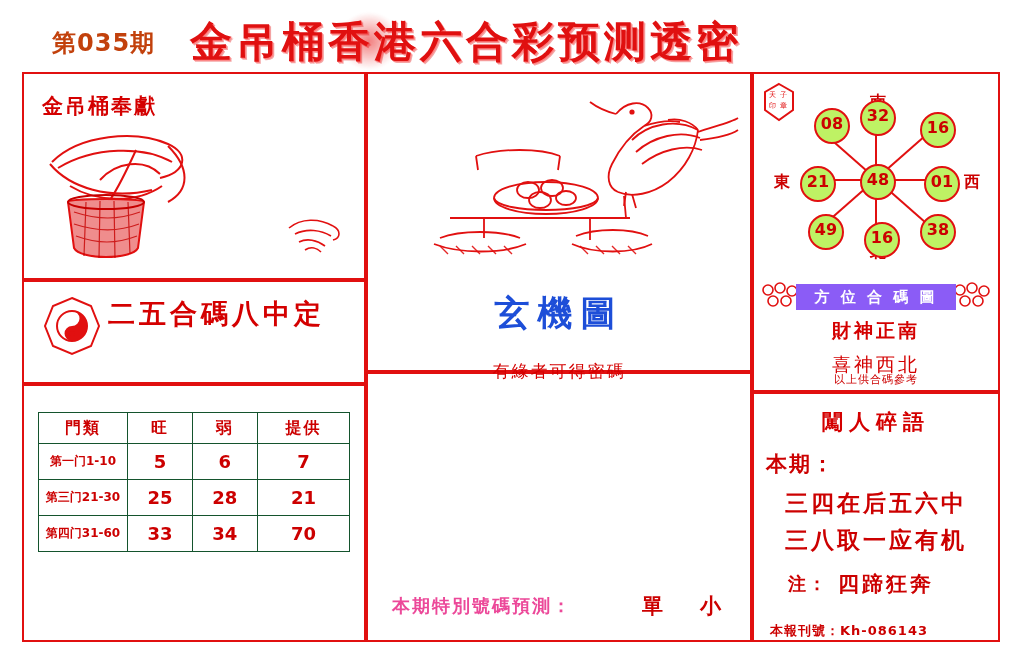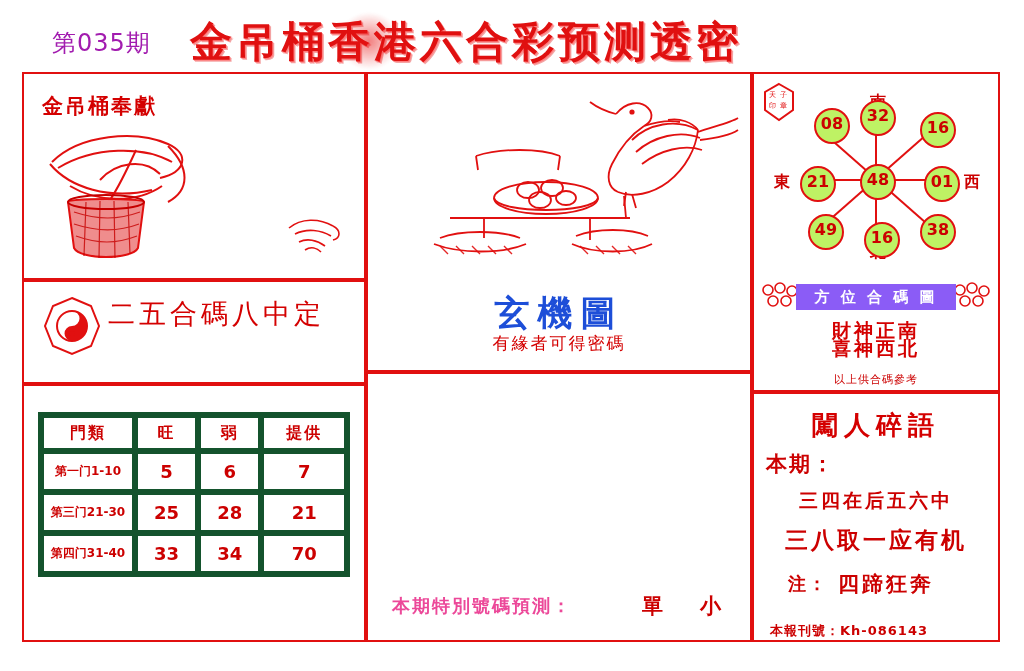--- a/index.html
+++ b/index.html
@@ -10,22 +10,22 @@
     color:#d00000;
     overflow:hidden;
     position:relative;
   }
   .page{
     position:absolute; left:0; top:0; width:1024px; height:671px;
   }
   
   .issue{
     position:absolute; left:52px; top:27px;
-    font-size:24px; font-weight:normal; letter-spacing:1px;
-    color:#a21caf;
+    font-size:24px; font-weight:bold; letter-spacing:1px;
+    color:#c2410c;
     font-family:"DejaVu Sans", sans-serif;
     white-space:nowrap;
   }
   .main-title{
     position:absolute; left:190px; top:14px; width:700px;
     font-size:42px; font-weight:bold; letter-spacing:4px;
     color:#e01010;
     white-space:nowrap;
     text-shadow:1px 1px 0 #ff8080, 2px 2px 0 rgba(220,0,0,.35);
     font-family:"DejaVu Sans", sans-serif;
@@ -53,51 +53,51 @@
     position:absolute; left:42px; top:92px;
     font-size:21px; font-weight:bold; letter-spacing:2px;
     color:#d40000; white-space:nowrap;
   }
   .basket-wrap{ position:absolute; left:40px; top:128px; width:180px; height:140px; }
   .doodle{ position:absolute; left:285px; top:212px; width:60px; height:48px; }
 
   
   .bagua{ position:absolute; left:42px; top:296px; width:60px; height:62px; }
   .slogan1,.slogan2{
-    position:absolute; left:108px; font-size:27px; font-weight:normal;
+    position:absolute; left:108px; font-size:27px; font-weight:bold;
     letter-spacing:4px; color:#d40000; white-space:nowrap;
   }
   .slogan1{ top:296px; }
   .slogan2{ top:336px; }
 
   
   .tbl{
     position:absolute; left:38px; top:412px; width:312px; border-collapse:collapse;
     font-size:13px; color:#cc0000;
   }
   .tbl th,.tbl td{
-    border:6px solid #14532d;
+    border:1px solid #14532d;
     text-align:center;
     padding:0;
     height:35px;
     font-weight:bold;
   }
   .tbl th{ font-size:16px; letter-spacing:2px; height:30px;}
   .tbl td.cat{ font-size:12px; letter-spacing:0px; width:88px;}
   .tbl td.num{ font-size:18px; }
 
   
   .bird-area{ position:absolute; left:380px; top:78px; width:360px; height:190px; }
   .xuanji{
     position:absolute; left:366px; top:290px; width:386px;
     text-align:center; font-size:35px; font-weight:bold; letter-spacing:8px;
     color:#1d4ed8;
   }
   .xuanji-sub{
-    position:absolute; left:366px; top:332px; width:386px;
+    position:absolute; left:366px; top:360px; width:386px;
     text-align:center; font-size:17px; letter-spacing:2px; color:#d40000;
   }
   .special-line{
     position:absolute; left:392px; top:594px; font-size:18px; font-weight:bold;
     letter-spacing:2px; color:#ec4899; white-space:nowrap;text-align:center;
   }
   .special-val1{ position:absolute; left:642px; top:592px; font-size:21px; font-weight:bold; color:#cc0000;}
   .special-val2{ position:absolute; left:700px; top:592px; font-size:21px; font-weight:bold; color:#cc0000;}
 
   
@@ -115,32 +115,32 @@
   }
   .banner{
     position:absolute; left:796px; top:284px; width:160px; height:26px;
     background:#8b5cf6; color:#fff; text-align:center; line-height:26px;
     font-size:15px; font-weight:bold; letter-spacing:3px;
   }
   .flower-l{ position:absolute; left:760px; top:282px; width:40px; height:30px;}
   .flower-r{ position:absolute; left:952px; top:282px; width:40px; height:30px;}
   .god1{ position:absolute; left:752px; top:318px; width:248px; text-align:center;
          font-size:19px; font-weight:bold; letter-spacing:3px; color:#d40000;}
-  .god2{ position:absolute; left:752px; top:336px; width:248px; text-align:center;
-         font-size:19px; font-weight:bold; letter-spacing:3px; color:#d40000;}
+  .god2{ position:absolute; left:752px; top:352px; width:248px; text-align:center;
+         font-size:19px; font-weight:normal; letter-spacing:3px; color:#d40000;}
   .ref{ position:absolute; left:752px; top:372px; width:248px; text-align:center;
         font-size:11px; letter-spacing:1px; color:#cc0000;}
 
   
   .rb-title{ position:absolute; left:752px; top:408px; width:248px; text-align:center;
-             font-size:26px; font-weight:bold; letter-spacing:6px; color:#d40000;}
+             font-size:21px; font-weight:bold; letter-spacing:6px; color:#d40000;}
   .rb-period{ position:absolute; left:766px; top:450px; font-size:21px; font-weight:bold;
               letter-spacing:2px; color:#cc0000;}
   .rb-l1{ position:absolute; left:752px; top:488px; width:248px; text-align:center;
-          font-size:19px; font-weight:bold; letter-spacing:3px; color:#cc0000;}
+          font-size:23px; font-weight:bold; letter-spacing:3px; color:#cc0000;}
   .rb-l2{ position:absolute; left:752px; top:525px; width:248px; text-align:center;
           font-size:23px; font-weight:bold; letter-spacing:3px; color:#cc0000;}
   .rb-note-lbl{ position:absolute; left:788px; top:572px; font-size:18px; font-weight:bold;
                 letter-spacing:2px; color:#cc0000;}
   .rb-note-val{ position:absolute; left:838px; top:570px; font-size:21px; font-weight:bold;
                 letter-spacing:3px; color:#cc0000;}
   .serial{ position:absolute; left:770px; top:622px; font-size:13px; font-weight:bold;
            letter-spacing:1px; color:#cc0000; white-space:nowrap;}
 </style>
 </head>
@@ -225,21 +225,21 @@
         <td class="num">6</td>
         <td class="num">7</td>
       </tr>
       <tr>
         <td class="cat">第三门21-30</td>
         <td class="num">25</td>
         <td class="num">28</td>
         <td class="num">21</td>
       </tr>
       <tr>
-        <td class="cat">第四门31-40</td>
+        <td class="cat">第四门31-60</td>
         <td class="num">33</td>
         <td class="num">34</td>
         <td class="num">70</td>
       </tr>
     </tbody>
   </table>
 
   <div class="bird-area">
     <svg width="360" height="190" viewBox="0 0 360 190">
       <g fill="none" stroke="#e11010" stroke-width="1.8">

